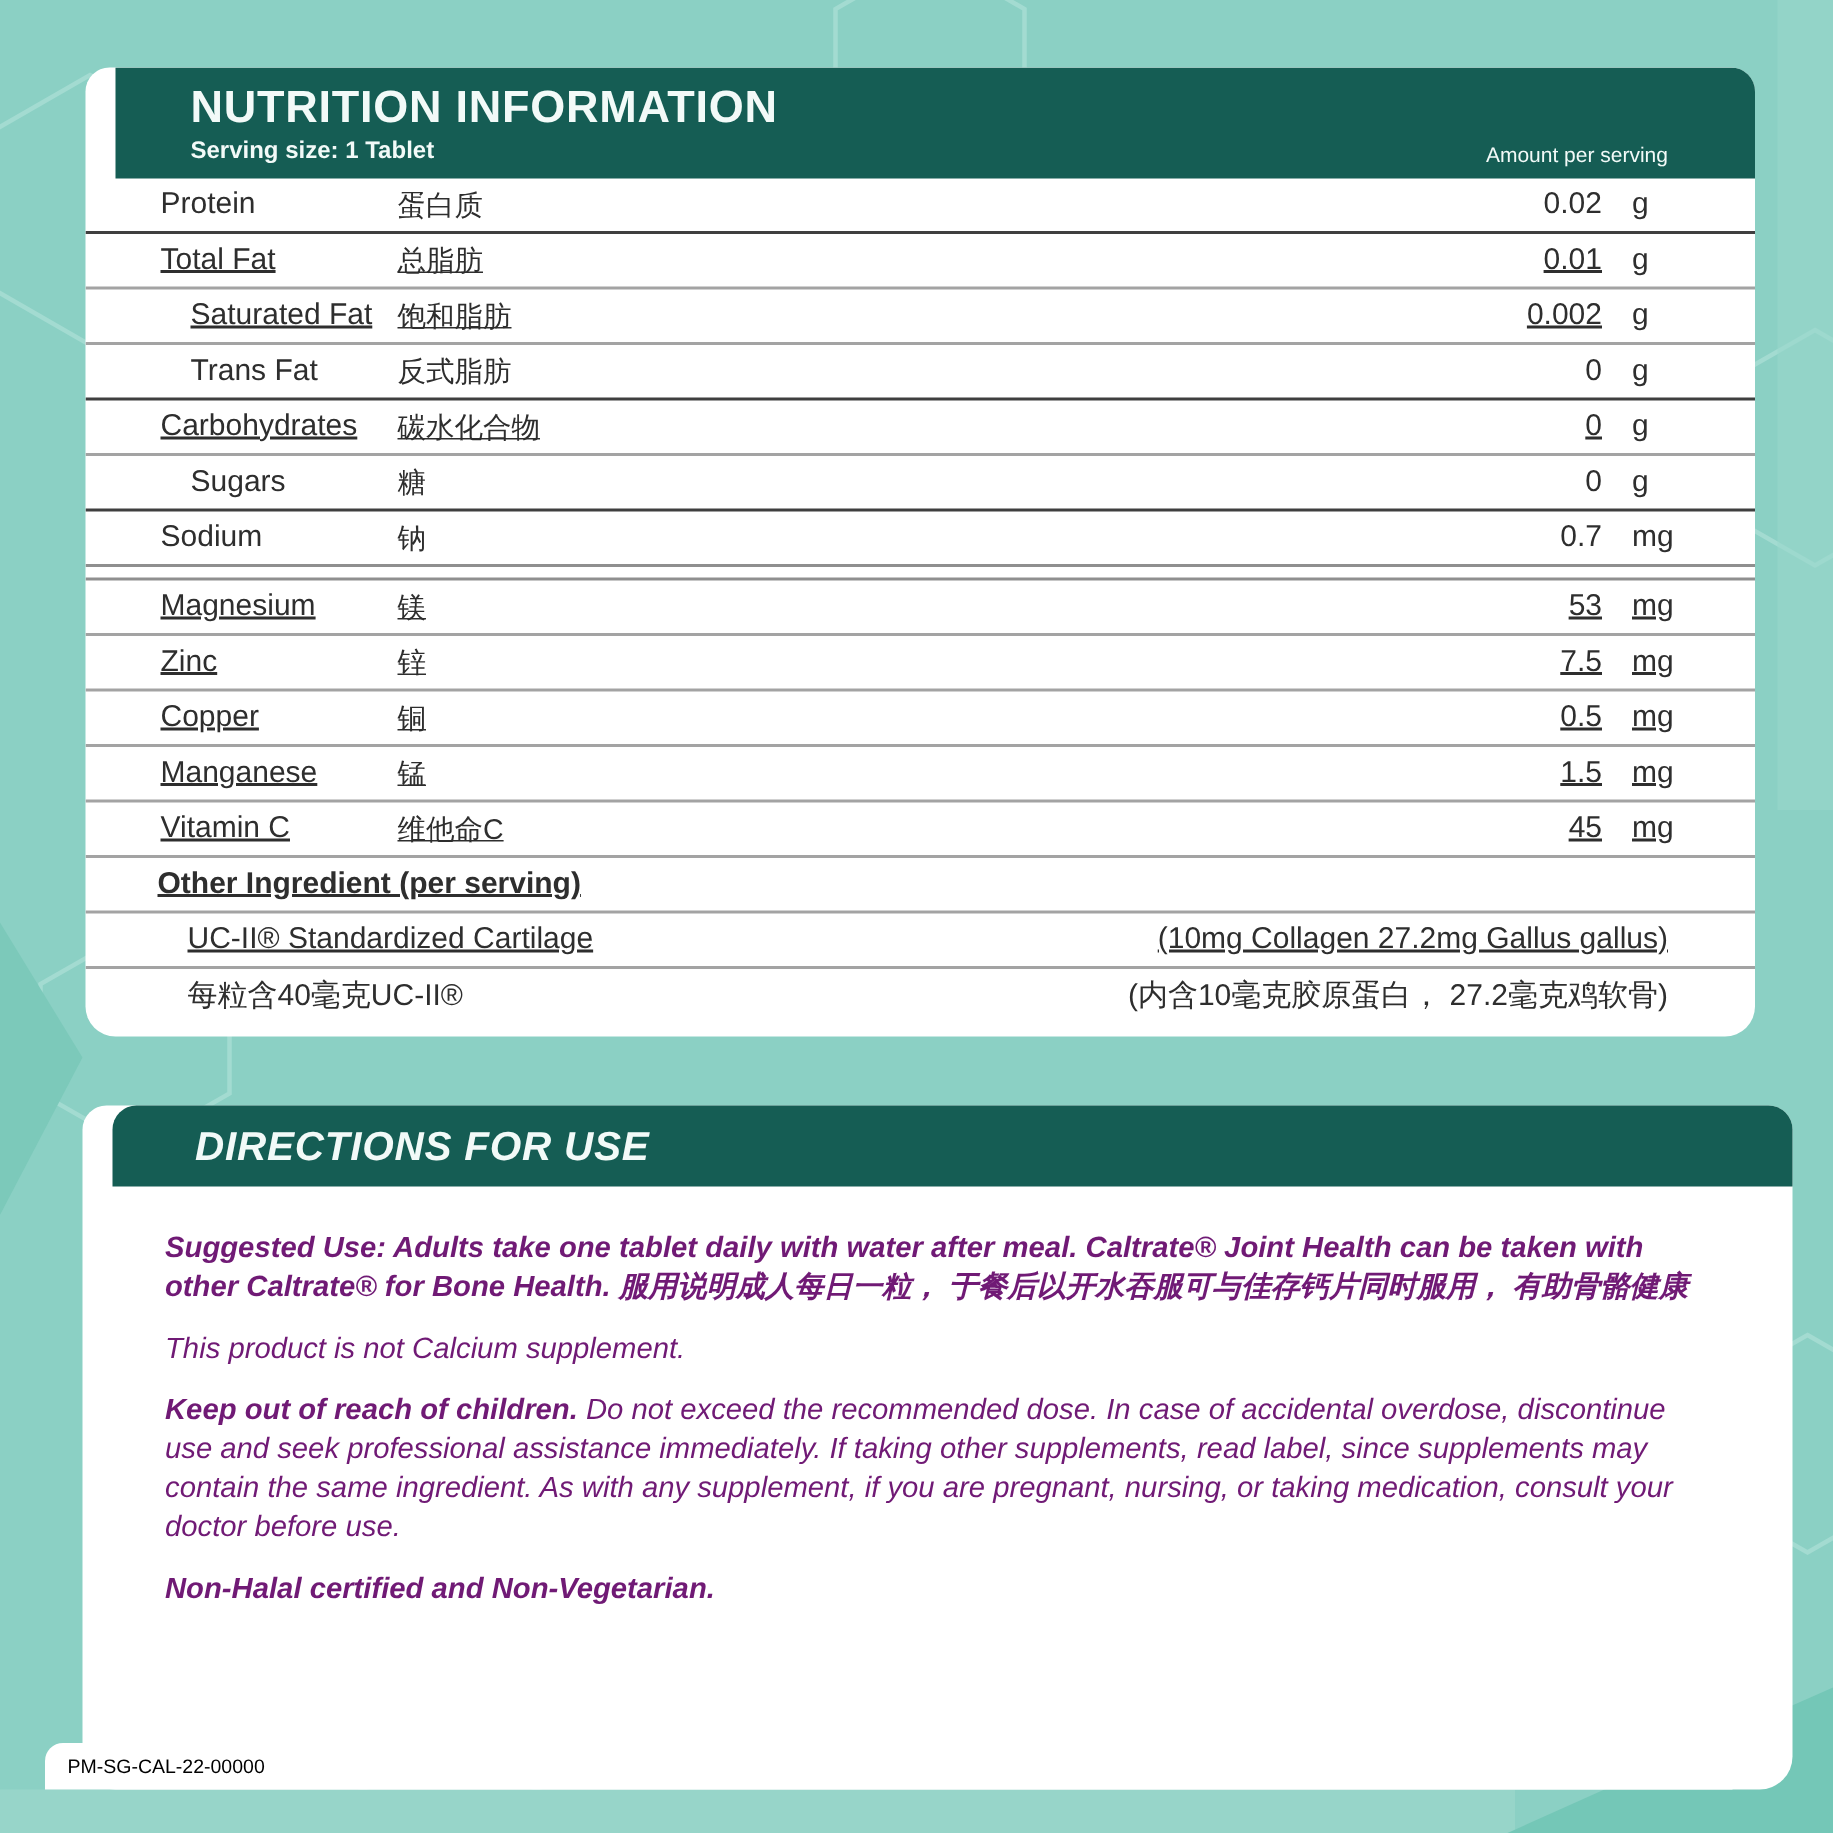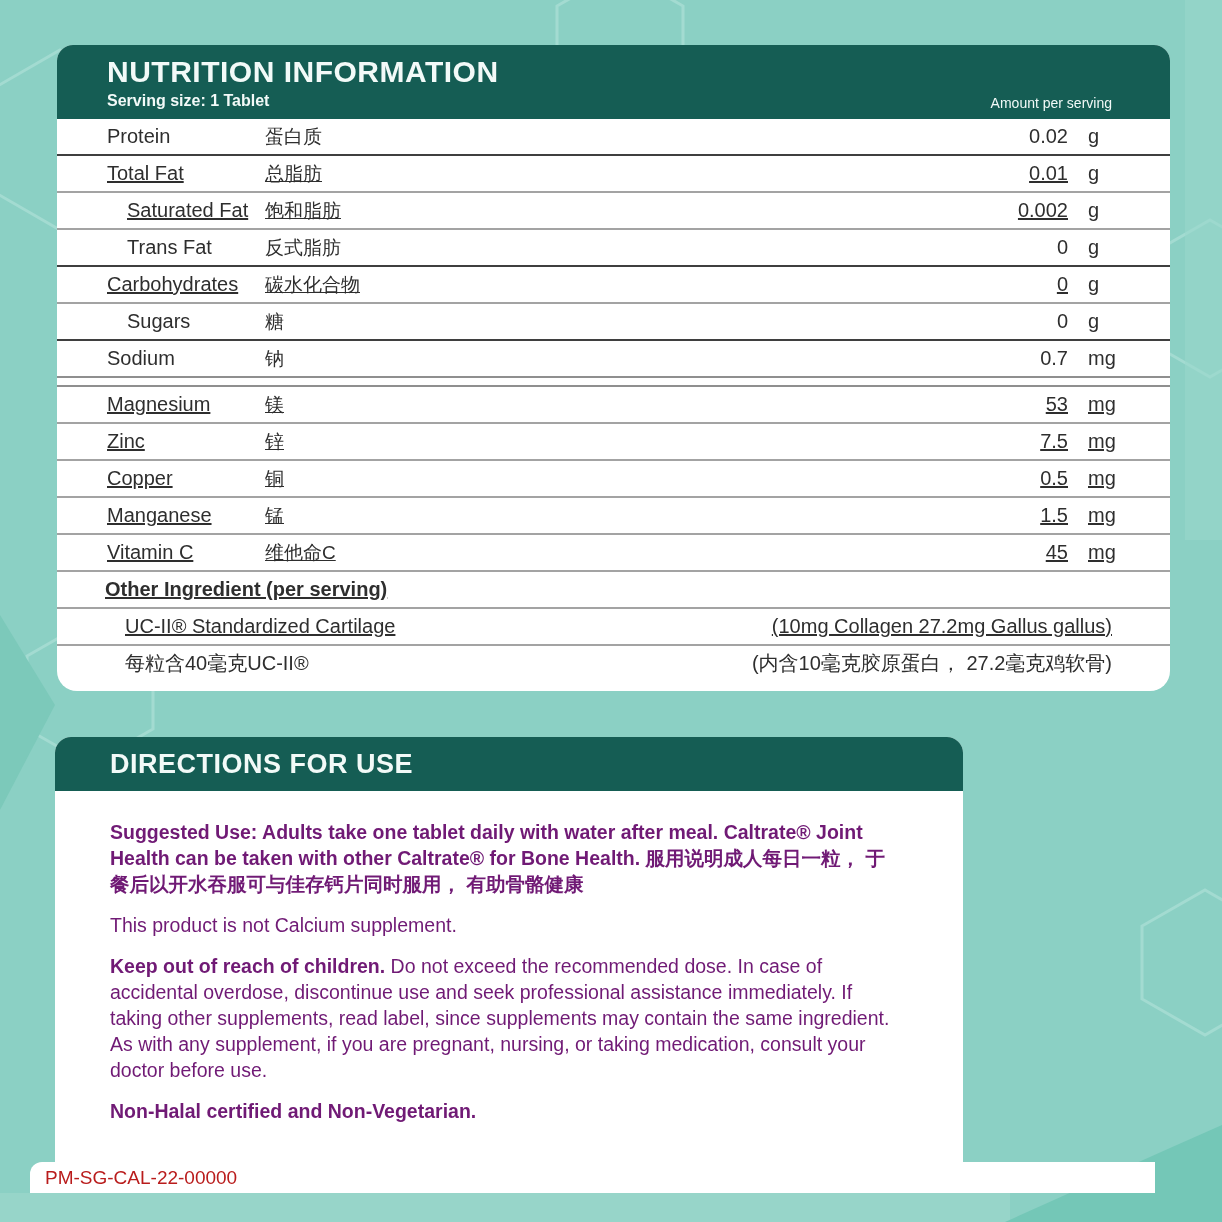--- a/index.html
+++ b/index.html
@@ -6,48 +6,48 @@
   body{
     width:1222px;height:1222px;position:relative;overflow:hidden;
     background:#8bd0c4;
     font-family:"Liberation Sans","DejaVu Sans",sans-serif;
     color:#2e2e2e;
   }
   #bg-decor{position:absolute;inset:0;z-index:0;}
   .panel{position:absolute;background:#ffffff;z-index:1;}
   
   #nutrition-panel{left:57px;top:45px;width:1113px;height:646px;border-radius:16px 16px 20px 20px;overflow:hidden;}
-  .panel-header{background:#155d54;color:#f2faf8;position:relative;}
+  .panel-header{background:#155d54;color:#f2faf8;position:relative;margin-left:20px;}
   #nutrition-header{height:74px;padding:10px 0 0 50px;box-sizing:border-box;}
   #nutrition-header h1{margin:0;font-size:30px;line-height:34px;font-weight:bold;letter-spacing:.5px;}
   .serving{font-size:16px;font-weight:bold;line-height:24px;}
   .amount-head{position:absolute;right:58px;bottom:8px;font-size:14px;font-weight:normal;}
   .row{display:flex;align-items:center;height:35px;padding:0 28px 0 50px;font-size:20px;}
   .row .en{width:158px;box-sizing:border-box;flex:none;}
   .row.indent .en{padding-left:20px;}
   .row .cn{flex:1;font-size:19px;}
   .row .val{width:110px;flex:none;text-align:right;}
   .row .unit{width:74px;flex:none;box-sizing:border-box;padding-left:20px;text-align:left;}
   .b-light{border-bottom:2px solid #a3a3a3;text-decoration:underline;}
   .b-dark{border-bottom:2px solid #3f3f3f;}
   .group-gap{height:7px;border-top:2px solid #8f8f8f;border-bottom:2px solid #8f8f8f;}
   .row.heading{font-weight:bold;padding-left:48px;}
   .row.ingredient{padding-left:68px;}
   .row.ingredient .left{flex:1;}
   .row.ingredient .right{text-align:right;margin-right:30px;}
   
-  #directions-panel{left:55px;top:737px;width:908px;height:456px;border-radius:16px 16px 22px 22px;}
+  #directions-panel{left:55px;top:737px;width:1140px;height:456px;border-radius:16px 16px 22px 22px;font-style:italic;}
   #directions-header{height:54px;border-radius:16px 16px 0 0;padding:12px 0 0 55px;box-sizing:border-box;}
   #directions-header h2{margin:0;font-size:27px;font-weight:bold;letter-spacing:.5px;}
   .dir-body{padding:28px 60px 0 55px;font-size:19.5px;line-height:26px;color:#701a75;}
   .dir-body p{margin:0 0 15px 0;}
   .bold{font-weight:bold;}
   
   #footer-strip{left:30px;top:1162px;width:1125px;height:31px;border-radius:12px 0 0 0;display:flex;align-items:center;}
-  #footer-code{font-size:19px;color:#b91c1c;padding-left:15px;}
+  #footer-code{font-size:13px;color:#000000;padding-left:15px;}
 </style>
 </head>
 <body>
 
 <svg id="bg-decor" width="1222" height="1222" viewBox="0 0 1222 1222">
   <rect x="0" y="0" width="1222" height="1222" fill="#8bd0c4"></rect>
   <g fill="none" stroke="#a3dbd1" stroke-width="3">
     <polygon points="60,50 138,95 138,185 60,230 -18,185 -18,95"></polygon>
     <polygon points="620,-30 683,6 683,79 620,115 557,79 557,6"></polygon>
     <polygon points="1210,220 1278,259 1278,338 1210,377 1142,338 1142,259"></polygon>

